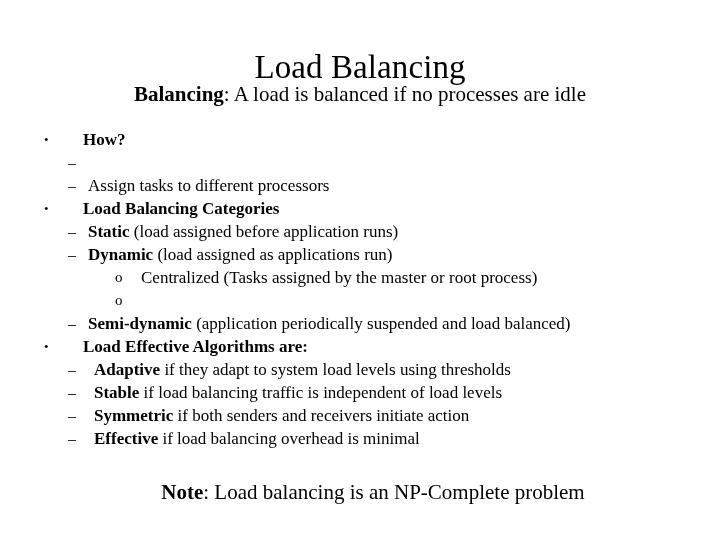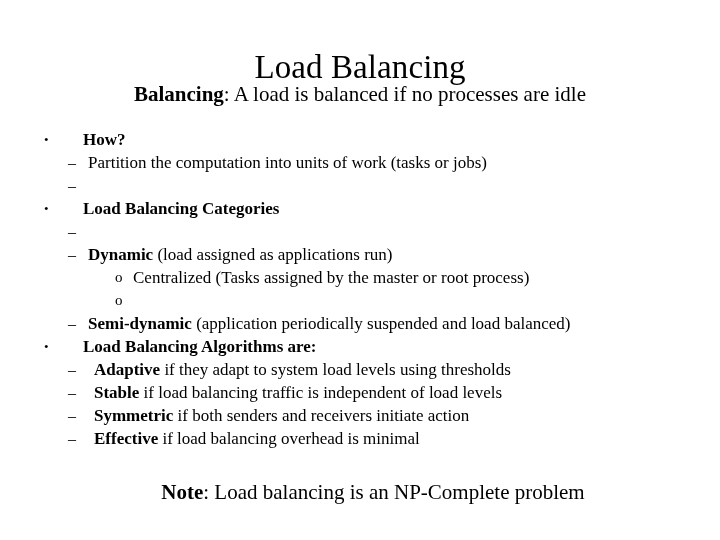--- a/index.html
+++ b/index.html
@@ -90,21 +90,21 @@
   .lvl2 .text   { left: 88px; }
 
   
   .lvl2w { font-size: 17px; }
   .lvl2w .marker { left: 68px; font-size: 16px; }
   .lvl2w .text   { left: 94px; }
 
   
   .lvl3 { font-size: 17px; }
   .lvl3 .marker { left: 115px; font-size: 15px; }
-  .lvl3 .text   { left: 133px; font-family: Liberation Serif, serif; }
+  .lvl3 .text   { left: 141px; font-family: Liberation Serif, serif; }
 
   .b { font-weight: bold; }
 
   
   .note {
     position: absolute;
     top: 480px;
     left: 0;
     width: 720px;
     text-align: center;
@@ -127,50 +127,51 @@
     <span class="lead">Balancing</span><span>: A load is balanced if no processes are idle</span>
   </div>
 
   <div class="outline">
       <div class="line lvl1">
         <span class="marker">•</span>
         <span class="text"><span class="b">How?</span></span>
       </div>
       <div class="line lvl2">
         <span class="marker">–</span>
-        <span class="text"><span>Partition the computation into units of work (tasks or jobs)</span></span>
       </div>
       <div class="line lvl2">
         <span class="marker">–</span>
+        <span class="text"><span>Assign tasks to different processors</span></span>
       </div>
       <div class="line lvl1">
         <span class="marker">•</span>
         <span class="text"><span class="b">Load Balancing Categories</span></span>
       </div>
       <div class="line lvl2">
         <span class="marker">–</span>
+        <span class="text"><span class="b">Static</span><span> (load assigned before application runs)</span></span>
       </div>
       <div class="line lvl2">
         <span class="marker">–</span>
         <span class="text"><span class="b">Dynamic</span><span> (load assigned as applications run)</span></span>
       </div>
       <div class="line lvl3">
         <span class="marker">o</span>
         <span class="text"><span>Centralized (Tasks assigned by the master or root process)</span></span>
       </div>
       <div class="line lvl3">
         <span class="marker">o</span>
       </div>
       <div class="line lvl2">
         <span class="marker">–</span>
         <span class="text"><span class="b">Semi-dynamic</span><span> (application periodically suspended and load balanced)</span></span>
       </div>
       <div class="line lvl1">
         <span class="marker">•</span>
-        <span class="text"><span class="b">Load Balancing Algorithms are:</span></span>
+        <span class="text"><span class="b">Load Effective Algorithms are:</span></span>
       </div>
       <div class="line lvl2w">
         <span class="marker">–</span>
         <span class="text"><span class="b">Adaptive</span><span> if they adapt to system load levels using thresholds</span></span>
       </div>
       <div class="line lvl2w">
         <span class="marker">–</span>
         <span class="text"><span class="b">Stable</span><span> if load balancing traffic is independent of load levels</span></span>
       </div>
       <div class="line lvl2w">

